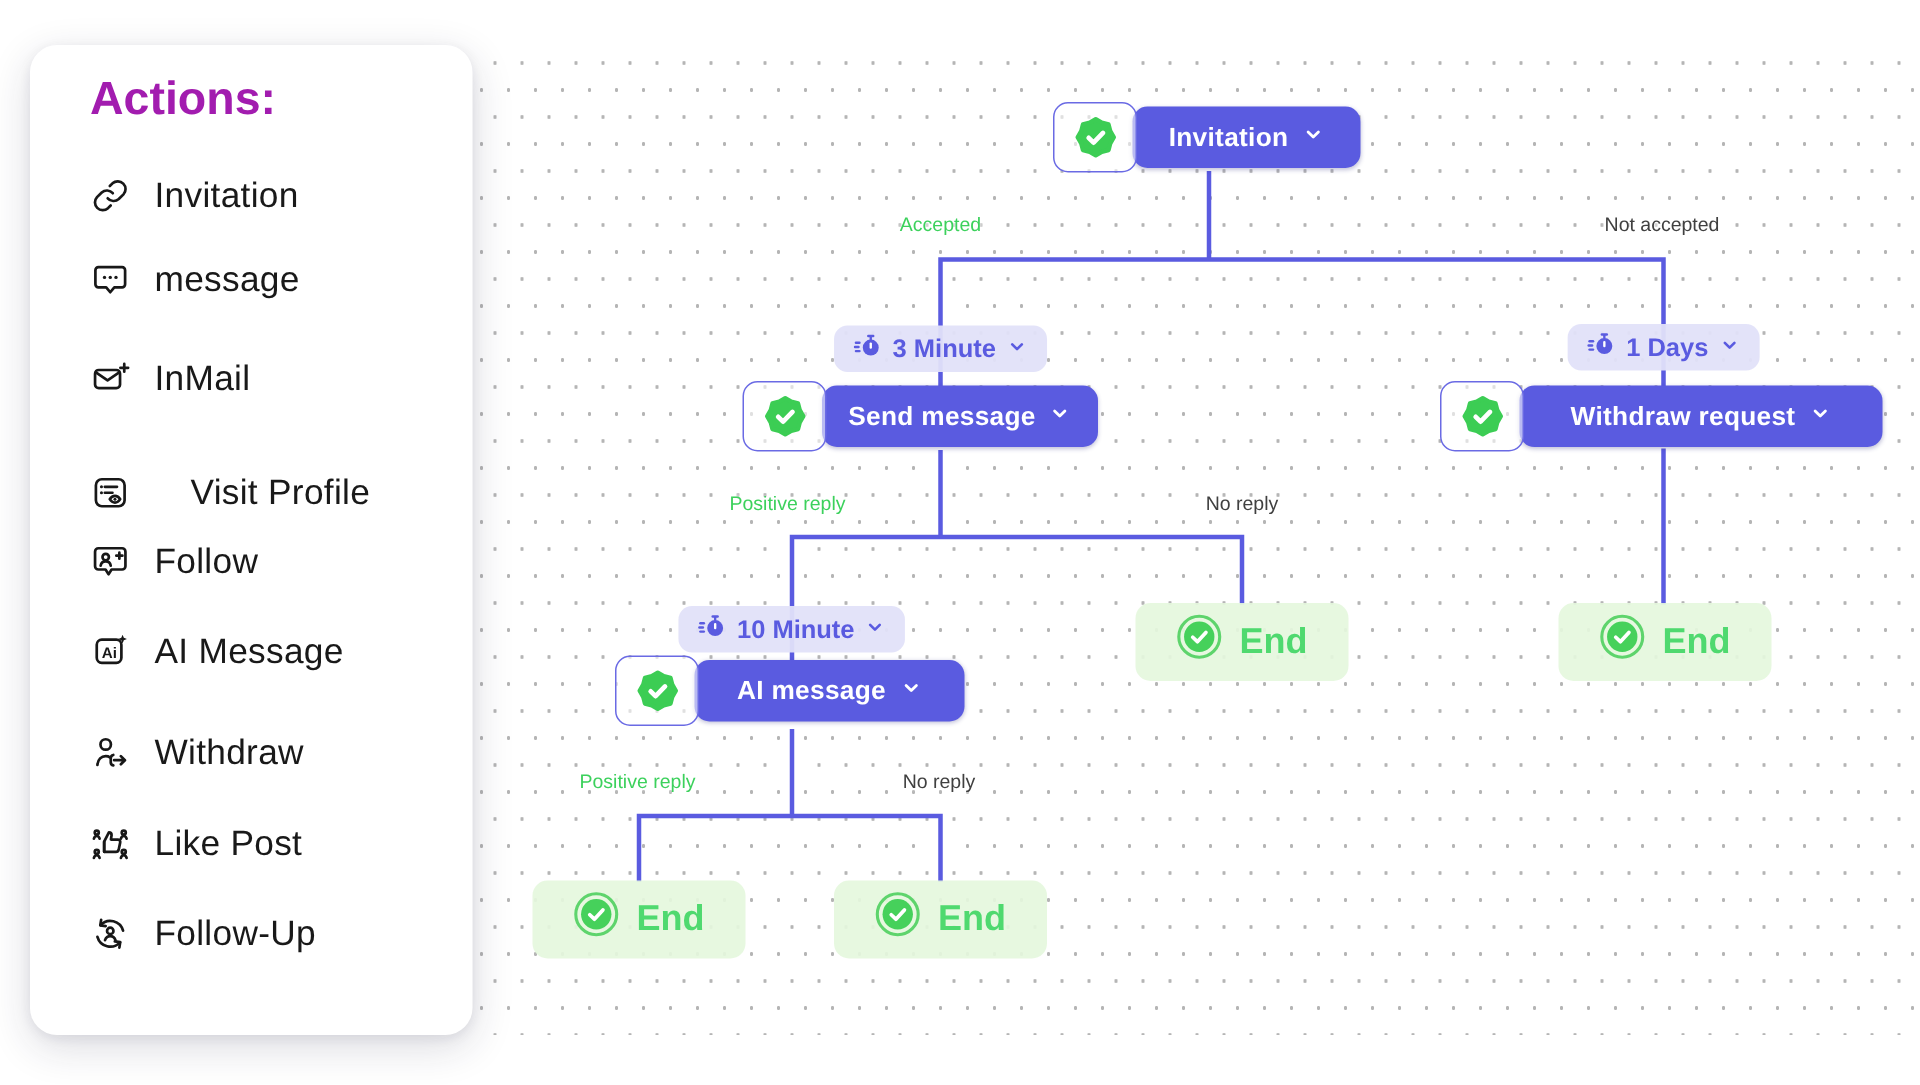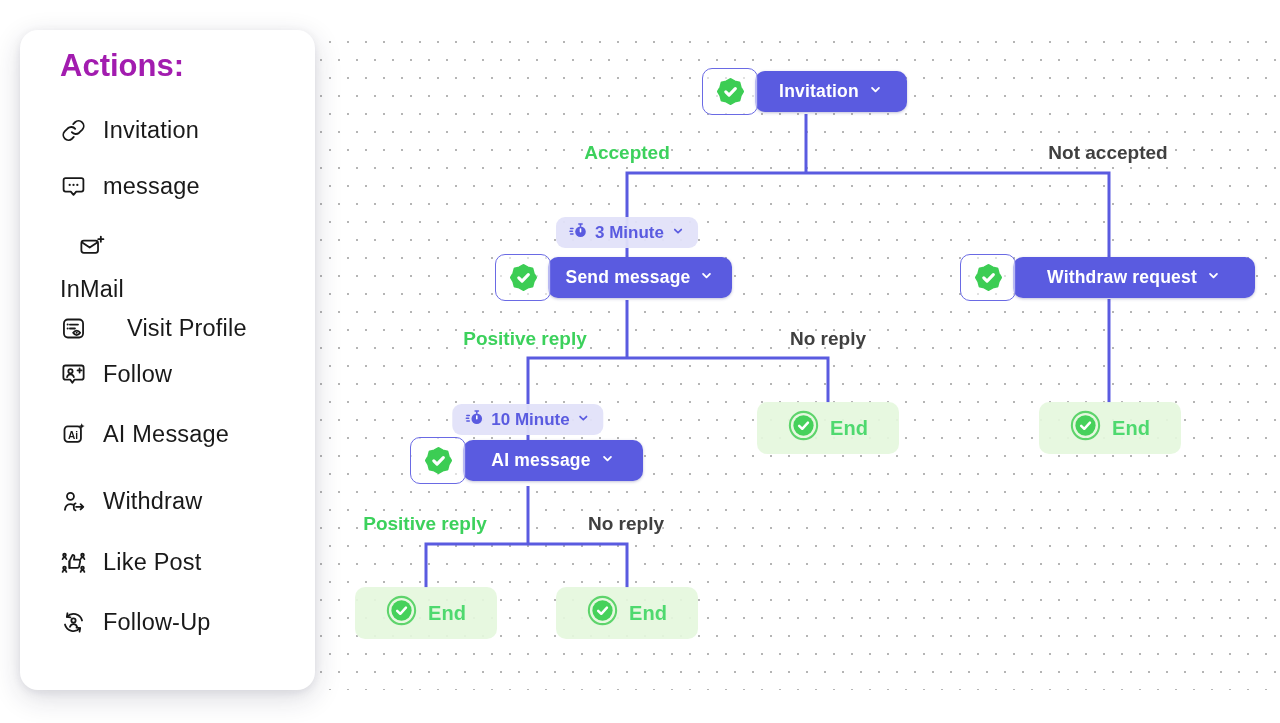--- a/index.html
+++ b/index.html
@@ -39,43 +39,43 @@
     position:absolute; transform:translateX(-50%); height:31px; padding:0 13px;
     border-radius:9px; background:rgba(226,226,249,.95); color:#5a5be0;
     display:flex; align-items:center; gap:7px; font-size:17px; font-weight:700; z-index:3;
   }
 
   
   .end-node {
     position:absolute; transform:translateX(-50%); width:142px; height:52px;
     border-radius:10px; background:rgba(229,247,221,.92);
     display:flex; align-items:center; justify-content:center; gap:11px;
-    color:#4fd96f; font-size:20px; font-weight:700; z-index:2;
+    color:#4fd96f; font-size:24px; font-weight:700; z-index:2;
   }
 
   
   .edge-label {
-    position:absolute; transform:translateX(-50%); font-size:19px; font-weight:700;
+    position:absolute; transform:translateX(-50%); font-size:13px; font-weight:400;
     white-space:nowrap; text-shadow:0 0 5px #fff,0 0 3px #fff; z-index:2;
   }
   .edge-label.green { color:#3cd15c; }
   .edge-label.orange { color:#404040; }
 
   
   .panel {
     position:absolute; left:20px; top:30px; width:295px; height:660px;
     background:#fff; border-radius:18px; z-index:5;
     box-shadow:0 8px 28px rgba(30,30,60,.16),0 2px 8px rgba(30,30,60,.08);
   }
   .panel-title { position:absolute; left:40px; top:18px; font-size:31px; font-weight:700; color:#a21caf; }
   .action-item { position:absolute; left:40px; display:flex; align-items:center; gap:16px; height:38px; list-style:none; cursor:pointer; }
   .action-item .a-icon { width:27px; height:27px; display:flex; align-items:center; justify-content:center; flex:none; }
   .action-item .a-label { font-size:23.5px; color:#191919; letter-spacing:.2px; white-space:nowrap; }
   .action-item:nth-child(1){ top:81px; } .action-item:nth-child(2){ top:137px; }
-  .action-item:nth-child(3){ top:203px;flex-direction:column; } .action-item:nth-child(4){ top:279px;gap:40px; }
+  .action-item:nth-child(3){ top:203px; } .action-item:nth-child(4){ top:279px;gap:40px; }
   .action-item:nth-child(5){ top:325px; } .action-item:nth-child(6){ top:385px; }
   .action-item:nth-child(7){ top:452px; } .action-item:nth-child(8){ top:513px; }
   .action-item:nth-child(9){ top:573px;align-items:center; }
 </style>
 </head>
 <body>
 
 <div class="stage">
 
   <div class="canvas"></div>
@@ -120,20 +120,37 @@
             <line x1="2" y1="9.5" x2="5" y2="9.5"></line>
             <line x1="1.2" y1="13" x2="4.2" y2="13"></line>
             <line x1="2" y1="16.5" x2="5" y2="16.5"></line>
             <line x1="14.5" y1="6.5" x2="14.5" y2="4.4"></line>
             <line x1="12.4" y1="3.8" x2="16.6" y2="3.8"></line>
           </g>
           <circle cx="14.5" cy="13.5" r="6.7" fill="#5a5be0"></circle>
           <path d="M14.5 13.5V10.2" stroke="#fff" stroke-width="2" stroke-linecap="round"></path>
         </svg></span>
     <span>10 Minute</span>
+    <span><svg width="14" height="14" viewBox="0 0 24 24">
+          <polyline points="6.5,9.5 12,15 17.5,9.5" fill="none" stroke="#5a5be0" stroke-width="3" stroke-linecap="round" stroke-linejoin="round"></polyline>
+        </svg></span>
+  </div>
+  <div class="chip" style="left:1109px; top:216px;">
+    <span><svg width="19" height="19" viewBox="0 0 24 24">
+          <g stroke="#5a5be0" stroke-width="2" stroke-linecap="round">
+            <line x1="2" y1="9.5" x2="5" y2="9.5"></line>
+            <line x1="1.2" y1="13" x2="4.2" y2="13"></line>
+            <line x1="2" y1="16.5" x2="5" y2="16.5"></line>
+            <line x1="14.5" y1="6.5" x2="14.5" y2="4.4"></line>
+            <line x1="12.4" y1="3.8" x2="16.6" y2="3.8"></line>
+          </g>
+          <circle cx="14.5" cy="13.5" r="6.7" fill="#5a5be0"></circle>
+          <path d="M14.5 13.5V10.2" stroke="#fff" stroke-width="2" stroke-linecap="round"></path>
+        </svg></span>
+    <span>1 Days</span>
     <span><svg width="14" height="14" viewBox="0 0 24 24">
           <polyline points="6.5,9.5 12,15 17.5,9.5" fill="none" stroke="#5a5be0" stroke-width="3" stroke-linecap="round" stroke-linejoin="round"></polyline>
         </svg></span>
   </div>
 
   <div class="node" style="left:702px; top:68px;">
     <div class="badge-box">
         <svg width="29" height="29" viewBox="0 0 24 24">
           <path d="M12 2 15.33 3.96 19.07 4.93 20.04 8.67 22 12 20.04 15.33 19.07 19.07 15.33 20.04 12 22 8.67 20.04 4.93 19.07 3.96 15.33 2 12 3.96 8.67 4.93 4.93 8.67 3.96 Z" fill="#3ccd54" stroke="#3ccd54" stroke-width="2.4" stroke-linejoin="round"></path>
           <path d="M8.1 12.3 10.8 15 16 9.6" fill="none" stroke="#fff" stroke-width="2.6" stroke-linecap="round" stroke-linejoin="round"></path>

